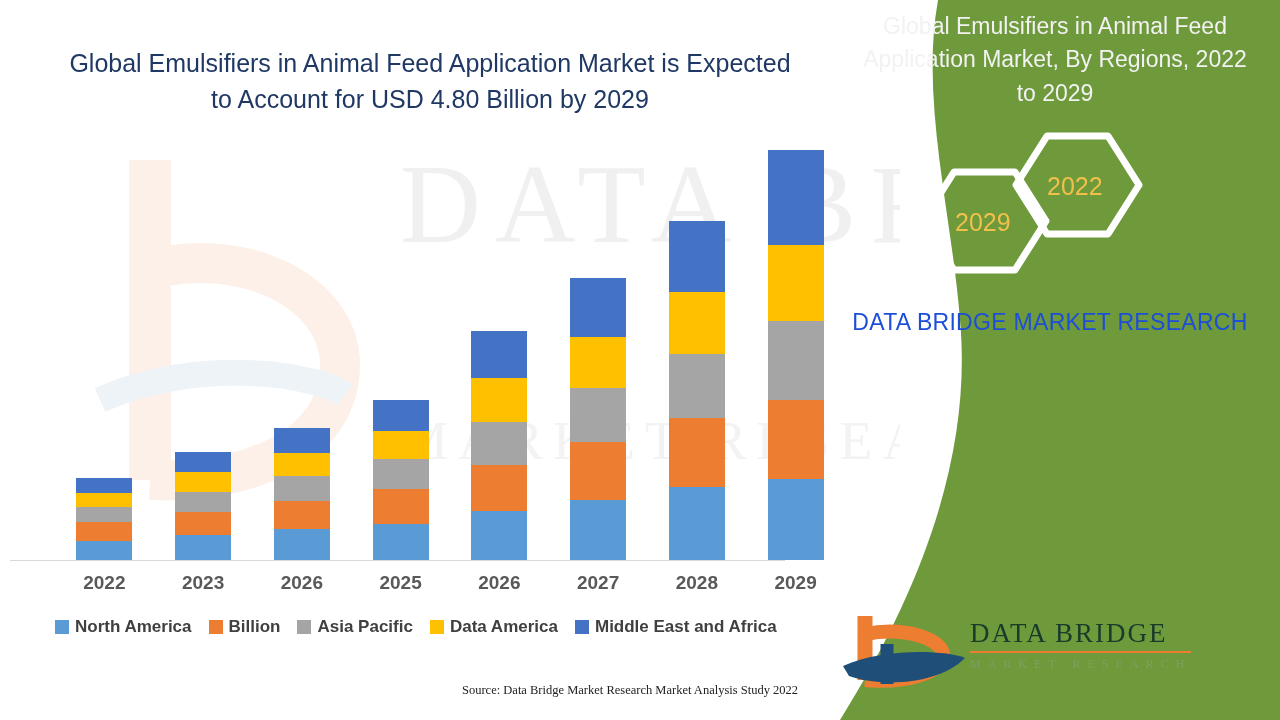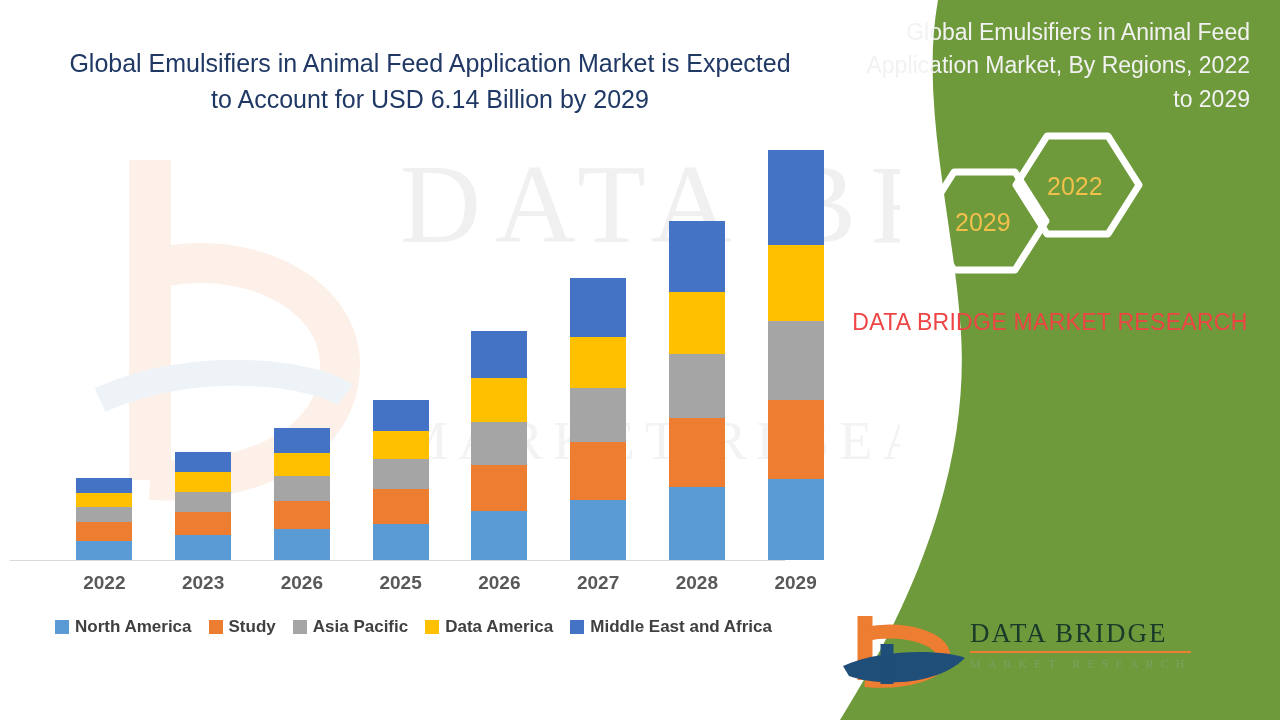--- a/index.html
+++ b/index.html
@@ -93,32 +93,32 @@
   }
 
   
   #right-panel{
     position:absolute; right:0; top:0; width:460px; height:720px;
     overflow:hidden;
   }
   #green-shape{ position:absolute; inset:0; }
 
   #panel-title{
-    position:absolute; left:40px; top:16px; width:390px;
-    text-align:right; color:#F2F2F2; font-size:23px; line-height:1.45;
+    position:absolute; left:40px; top:10px; width:390px;
+    text-align:center; color:#F2F2F2; font-size:23px; line-height:1.45;
   }
 
   #hex-group{ position:absolute; left:92px; top:130px; width:320px; height:150px; }
   .hex-text{
     position:absolute; color:#F0C04A; font-size:25px; font-weight:400;
   }
 
   #brand-name{
     position:absolute; left:20px; top:305px; width:420px;
-    text-align:center; color:#ef4444; font-size:23px; line-height:1.5;
+    text-align:center; color:#1d4ed8; font-size:23px; line-height:1.5;
     letter-spacing:0.3px;
   }
 
   #logo{ position:absolute; left:15px; top:610px; width:420px; height:80px; }
   #logo-text{
     position:absolute; left:150px; top:618px;
     font-family:"Liberation Serif", serif;
   }
   #logo-main{
     font-size:27px; letter-spacing:2px; color:#1a3a2a; display:block;
@@ -137,21 +137,21 @@
   <div id="watermark">
     <svg class="wm-b" viewBox="0 0 300 360">
       <path d="M60 10 L60 330" stroke="#FDF0E8" stroke-width="42" fill="none"></path>
       <path d="M60 120 C150 95, 250 140, 250 215 C250 295, 160 335, 60 330" stroke="#FDF0E8" stroke-width="40" fill="none"></path>
       <path d="M10 250 C110 205, 230 225, 255 245" stroke="#EEF3F8" stroke-width="26" fill="none"></path>
     </svg>
     <div class="wm-line1">DATA BRIDGE</div>
     <div class="wm-line2">MARKET RESEARCH</div>
   </div>
 
-  <div id="chart-title">Global Emulsifiers in Animal Feed Application Market is Expected to Account for USD 6.14 Billion by 2029</div>
+  <div id="chart-title">Global Emulsifiers in Animal Feed Application Market is Expected to Account for USD 4.80 Billion by 2029</div>
 
   <div id="chart-area">
     <div id="plot">
         <div class="bar-col">
           <div class="bar-stack">
             <div class="seg" style="background: rgb(68, 114, 196); height: 14.6906px;"></div>
             <div class="seg" style="background: rgb(255, 192, 0); height: 14.6906px;"></div>
             <div class="seg" style="background: rgb(165, 165, 165); height: 14.6906px;"></div>
             <div class="seg" style="background: rgb(237, 125, 49); height: 18.6971px;"></div>
             <div class="seg" style="background: rgb(91, 155, 213); height: 19.3648px;"></div>
@@ -234,36 +234,37 @@
       <span>2028</span>
       <span>2029</span>
     </div>
   <div id="legend">
       <div class="legend-item">
         <span class="legend-swatch" style="background: rgb(91, 155, 213);"></span>
         <span class="legend-label">North America</span>
       </div>
       <div class="legend-item">
         <span class="legend-swatch" style="background: rgb(237, 125, 49);"></span>
-        <span class="legend-label">Study</span>
+        <span class="legend-label">Billion</span>
       </div>
       <div class="legend-item">
         <span class="legend-swatch" style="background: rgb(165, 165, 165);"></span>
         <span class="legend-label">Asia Pacific</span>
       </div>
       <div class="legend-item">
         <span class="legend-swatch" style="background: rgb(255, 192, 0);"></span>
         <span class="legend-label">Data America</span>
       </div>
       <div class="legend-item">
         <span class="legend-swatch" style="background: rgb(68, 114, 196);"></span>
         <span class="legend-label">Middle East and Africa</span>
       </div>
     </div>
 
+  <div id="footer-right">Source: Data Bridge Market Research Market Analysis Study 2022</div>
 </div>
 
 <div id="right-panel">
   <svg id="green-shape" viewBox="0 0 460 720" preserveAspectRatio="none">
     <path d="M118 0 L460 0 L460 720 L20 720 C120 560 150 430 140 320 C132 215 100 100 118 0 Z" fill="#6E9A3C"></path>
   </svg>
 
   <div id="panel-title">Global Emulsifiers in Animal Feed Application Market, By Regions, 2022 to 2029</div>
 
   <div id="hex-group">

